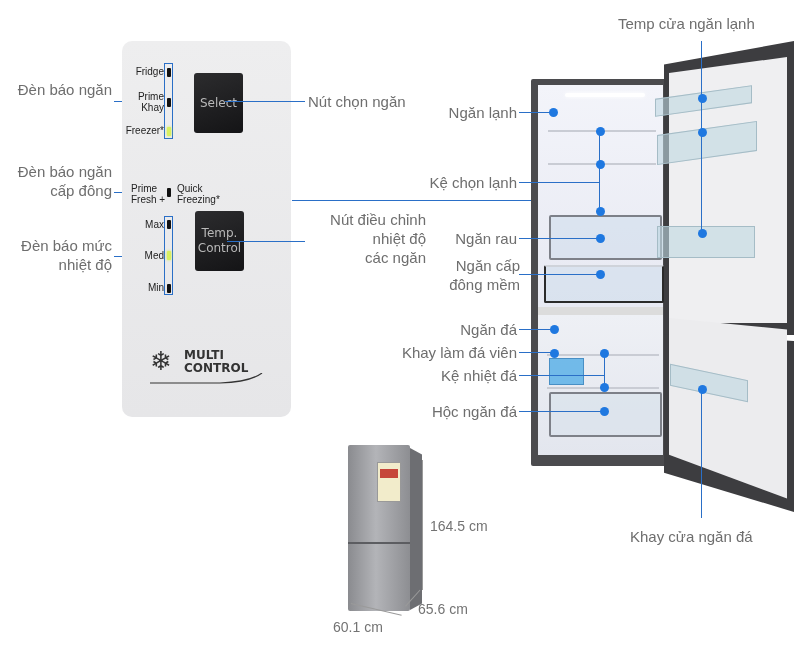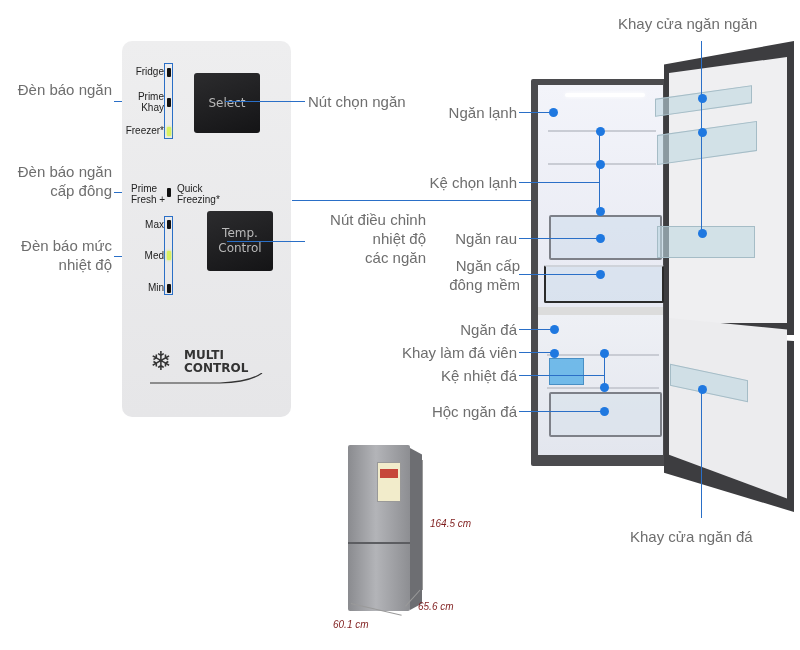--- a/index.html
+++ b/index.html
@@ -16,21 +16,21 @@
   .vline { width: 1.3px; }
   .dot { position: absolute; width: 9px; height: 9px; margin: -4.5px 0 0 -4.5px; border-radius: 50%; background: #1f78e0; }
 
   
   .panel { position: absolute; left: 122px; top: 41px; width: 169px; height: 376px; background: linear-gradient(180deg,#eeeeef 0%,#e6e6e8 100%); border-radius: 10px; }
   .plbl { position: absolute; font-size: 10px; line-height: 11px; color: #222; text-align: right; white-space: nowrap; }
   .plbl.left { text-align: left; }
   .led { position: absolute; width: 4px; height: 9px; background: #111; border-radius: 1px; }
   .led.on { background: #d8f060; box-shadow: 0 0 3px #c9f04a; }
   .ledbox { position: absolute; border: 1.3px solid #2a6fc7; }
-  .pbtn { position: absolute; width: 66px; height: 60px; background: linear-gradient(160deg,#2c2c2e,#141416); border-radius: 3px; color: #b9b9b9; font-family: "DejaVu Sans", sans-serif; font-size: 12px; text-align: center; display: flex; align-items: center; justify-content: center; flex-direction: column; line-height: 15px; }
+  .pbtn { position: absolute; width: 49px; height: 60px; background: linear-gradient(160deg,#2c2c2e,#141416); border-radius: 3px; color: #b9b9b9; font-family: "DejaVu Sans", sans-serif; font-size: 12px; text-align: center; display: flex; align-items: center; justify-content: center; flex-direction: column; line-height: 15px; }
   .logo { position: absolute; left: 150px; top: 349px; }
   .logo .txt { position: absolute; left: 34px; top: 0; font-family: "DejaVu Sans", sans-serif; font-size: 12px; font-weight: bold; line-height: 13px; color: #333; }
   .logo .snow { position: absolute; left: 0; top: -2px; font-size: 26px; color: #333; line-height: 28px; }
 
   
   .fridge-body { position: absolute; left: 531px; top: 79px; width: 143px; height: 387px; background: #4b4b4e; border-radius: 2px; }
   .fridge-inner-top { position: absolute; left: 538px; top: 85px; width: 125px; height: 224px; background: linear-gradient(180deg,#f3f4fa,#e7e9f2); }
   .fridge-inner-bot { position: absolute; left: 538px; top: 315px; width: 125px; height: 140px; background: linear-gradient(180deg,#eef0f5,#e3e6ee); }
   .fridge-divider { position: absolute; left: 538px; top: 307px; width: 125px; height: 9px; background: #dcdcdc; }
   .light { position: absolute; left: 565px; top: 93px; width: 80px; height: 4px; background: #fff; box-shadow: 0 0 4px #fff; border-radius: 2px; }
@@ -45,21 +45,21 @@
   .door-bot-in { position: absolute; left: 669px; top: 318px; width: 118px; height: 190px; background: #ececee; clip-path: polygon(0 0, 100% 6%, 100% 95%, 0 72%); }
   .door-bin { position: absolute; background: rgba(190,215,225,.6); border: 1px solid #a5bcc6; }
 
   
   .mini { position: absolute; left: 348px; top: 445px; width: 62px; height: 166px; background: linear-gradient(90deg,#8a8b8f,#b3b4b8 45%,#8d8e92); border-radius: 2px; }
   .mini-side { position: absolute; left: 410px; top: 448px; width: 12px; height: 162px; background: #6d6e72; clip-path: polygon(0 0, 100% 4%, 100% 96%, 0 100%); }
   .mini-split { position: absolute; left: 348px; top: 542px; width: 62px; height: 2px; background: #5c5d61; }
   .mini-sticker { position: absolute; left: 377px; top: 462px; width: 24px; height: 40px; background: #f2eccb; border: 1px solid #999; }
   .mini-sticker::before { content: ""; position: absolute; left: 2px; top: 6px; width: 18px; height: 9px; background: #c6463a; }
   .dim-line { position: absolute; background: #9a9a9a; }
-  .dim-lbl { position: absolute; font-size: 10px; color: #7f1d1d; white-space: nowrap; font-style: italic; }
+  .dim-lbl { position: absolute; font-size: 14px; color: #737373; white-space: nowrap; }
 </style>
 </head>
 <body>
 
 <div class="lbl center" style="left:0;top:80px;width:112px;">
   <span>Đèn báo ngăn</span>
 </div>
 <div class="line hline" style="left:114px;top:101px;width:54px;"></div>
 
 <div class="lbl center" style="left:0;top:162px;width:112px;">
@@ -108,21 +108,21 @@
 
 <div class="plbl" style="left:130px;top:219px;width:34px;">Max</div>
 <div class="plbl" style="left:130px;top:250px;width:34px;">Med</div>
 <div class="plbl" style="left:130px;top:282px;width:34px;">Min</div>
 
 <div class="ledbox" style="left:164px;top:216px;width:9px;height:79px;"></div>
 <div class="led" style="left:167px;top:220px;"></div>
 <div class="led on" style="left:167px;top:251px;"></div>
 <div class="led" style="left:167px;top:284px;"></div>
 
-<div class="pbtn" style="left:195px;top:211px;margin-left:12px;">
+<div class="pbtn" style="left:195px;top:211px;">
   <span>Temp.</span>
   <span>Control</span>
 </div>
 <div class="line hline" style="left:227px;top:241px;width:78px;"></div>
 <div class="lbl center" style="left:298px;top:210px;width:128px;">
   <span>Nút điều chỉnh</span>
   <span>nhiệt độ</span>
   <span>các ngăn</span>
 </div>
 
@@ -193,21 +193,21 @@
 <div class="lbl right" style="left:380px;top:366px;width:137px;">Kệ nhiệt đá</div>
 <div class="line hline" style="left:519px;top:375px;width:85px;"></div>
 <div class="line vline" style="left:604px;top:353px;height:34px;"></div>
 <div class="dot" style="left:604px;top:353px;"></div>
 <div class="dot" style="left:604px;top:387px;"></div>
 
 <div class="lbl right" style="left:380px;top:402px;width:137px;">Hộc ngăn đá</div>
 <div class="line hline" style="left:519px;top:411px;width:85px;"></div>
 <div class="dot" style="left:604px;top:411px;"></div>
 
-<div class="lbl" style="left:618px;top:14px;">Khay cửa ngăn ngăn</div>
+<div class="lbl" style="left:618px;top:14px;">Temp cửa ngăn lạnh</div>
 <div class="line vline" style="left:701px;top:41px;height:192px;"></div>
 <div class="dot" style="left:702px;top:98px;"></div>
 <div class="dot" style="left:702px;top:132px;"></div>
 <div class="dot" style="left:702px;top:233px;"></div>
 
 <div class="line vline" style="left:701px;top:389px;height:129px;"></div>
 <div class="dot" style="left:702px;top:389px;"></div>
 <div class="lbl" style="left:630px;top:527px;">Khay cửa ngăn đá</div>
 
 <div class="mini-side"></div>

